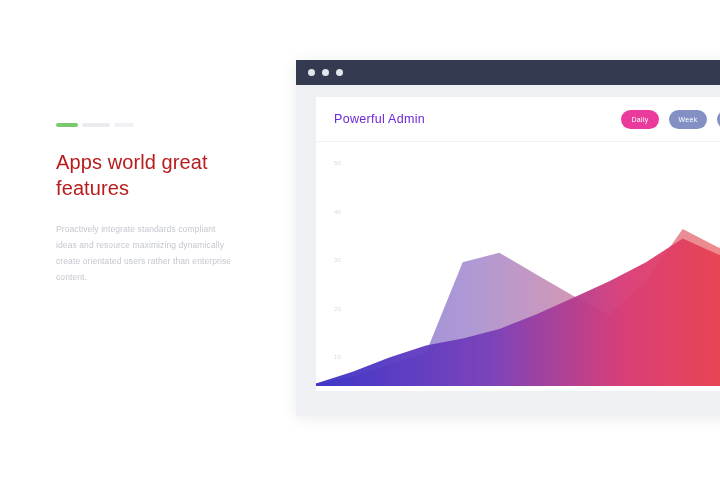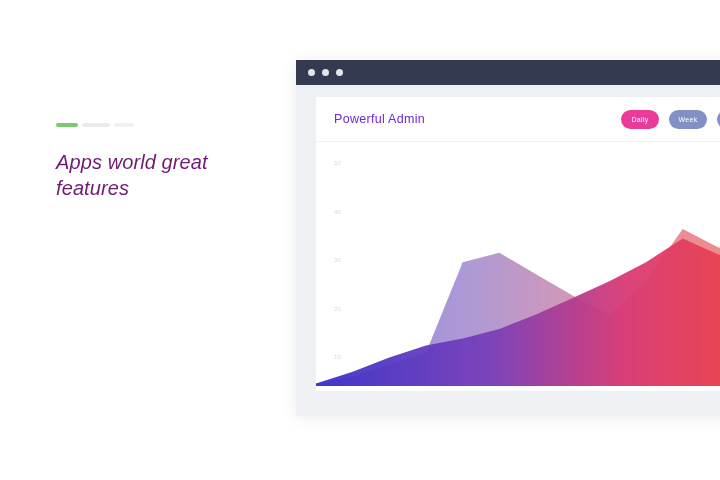--- a/index.html
+++ b/index.html
@@ -44,27 +44,26 @@
   #accent-rule .bar-grey2 {
     width: 20px;
     height: 4px;
     background: #f1f2f5;
     border-radius: 2px;
     margin-left: 4px;
   }
   #promo-heading {
     font-size: 20px;
     line-height: 26px;
-    color: #701a75;
+    color: #b91c1c;
     font-weight: 400;
     letter-spacing: .1px;
     margin: 0 0 20px 0;
     filter: blur(.55px);
     max-width: 175px;
-    font-style: italic;
   }
   #promo-body {
     font-size: 8.5px;
     line-height: 16px;
     color: #c3c7ce;
     margin: 0;
     max-width: 180px;
     filter: blur(.5px);
     letter-spacing: .1px;
   }
@@ -188,20 +187,21 @@
 <body>
 
 <div id="promo-panel">
   <div id="accent-rule">
     <span class="bar-green"></span>
     <span class="bar-grey"></span>
     <span class="bar-grey2"></span>
   </div>
   <h1 id="promo-heading">Apps world
 great features</h1>
+  <p id="promo-body">Proactively integrate standards compliant ideas and resource maximizing dynamically create orientated users rather than enterprise content.</p>
 </div>
 
 <div id="browser-window">
 
   <div id="window-titlebar">
     <span class="window-dot"></span>
     <span class="window-dot"></span>
     <span class="window-dot"></span>
   </div>
 

